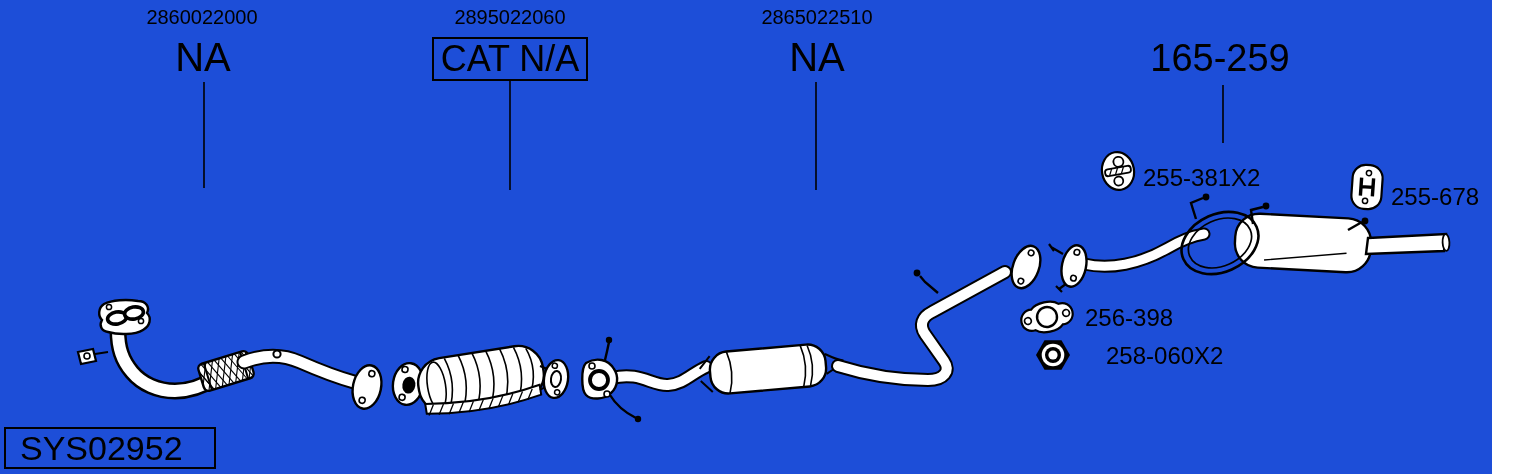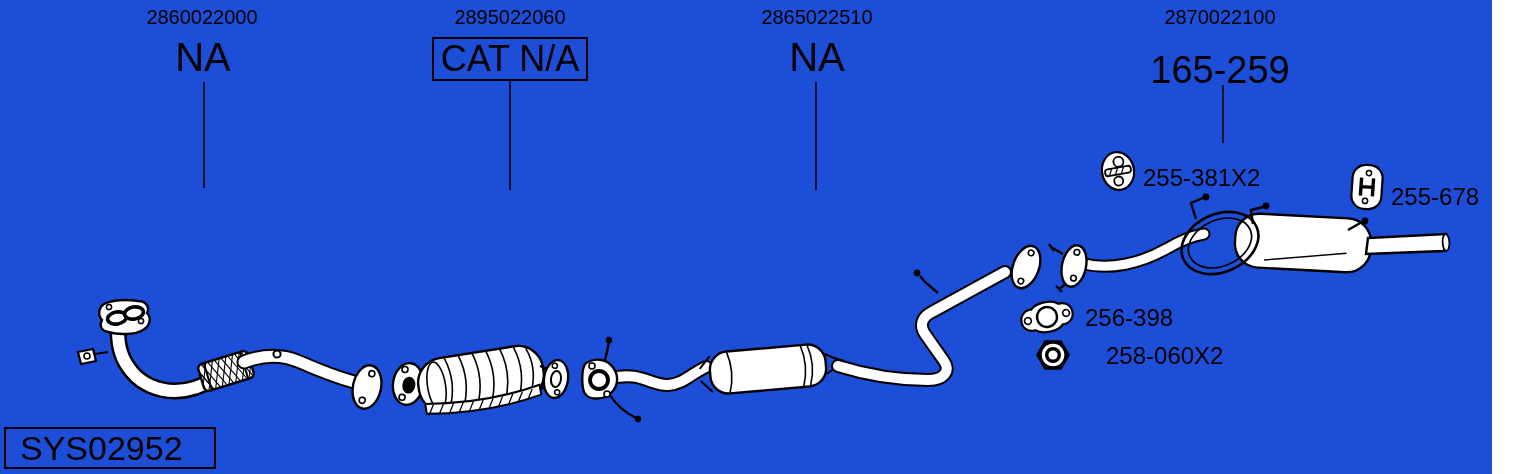--- a/index.html
+++ b/index.html
@@ -249,26 +249,25 @@
       <polygon points="-17,0 -8.5,-14.7 8.5,-14.7 17,0 8.5,14.7 -8.5,14.7" fill="#000"></polygon>
       <circle cx="0" cy="0" r="11.3" fill="#fff"></circle>
       <circle cx="0" cy="0" r="8" fill="#000"></circle>
       <circle cx="0" cy="0" r="4.6" fill="#fff"></circle>
     </g>
   </svg>
 
   <div class="abs partnum" style="left:52px;">2860022000</div>
   <div class="abs partnum" style="left:360px;">2895022060</div>
   <div class="abs partnum" style="left:667px;">2865022510</div>
-  <div class="abs partnum" style="left:1070px;">2870022100</div>
 
   <div class="abs biglabel" style="left:53px;">NA</div>
   <div class="abs catbox">CAT N/A</div>
   <div class="abs biglabel" style="left:667px;">NA</div>
-  <div class="abs biglabel" style="left:1070px;font-size:38px;top:49px;">165-259</div>
+  <div class="abs biglabel" style="left:1070px;font-size:38px;top:37px;">165-259</div>
 
   <div class="abs callout" style="left:1143px;top:163px;">255-381X2</div>
   <div class="abs callout" style="left:1391px;top:182px;">255-678</div>
   <div class="abs callout" style="left:1085px;top:303px;">256-398</div>
   <div class="abs callout" style="left:1082px;top:341px;margin-left:24px;">258-060X2</div>
 
   <div class="abs sysbox">SYS02952</div>
 </div>
 
 </body></html>

